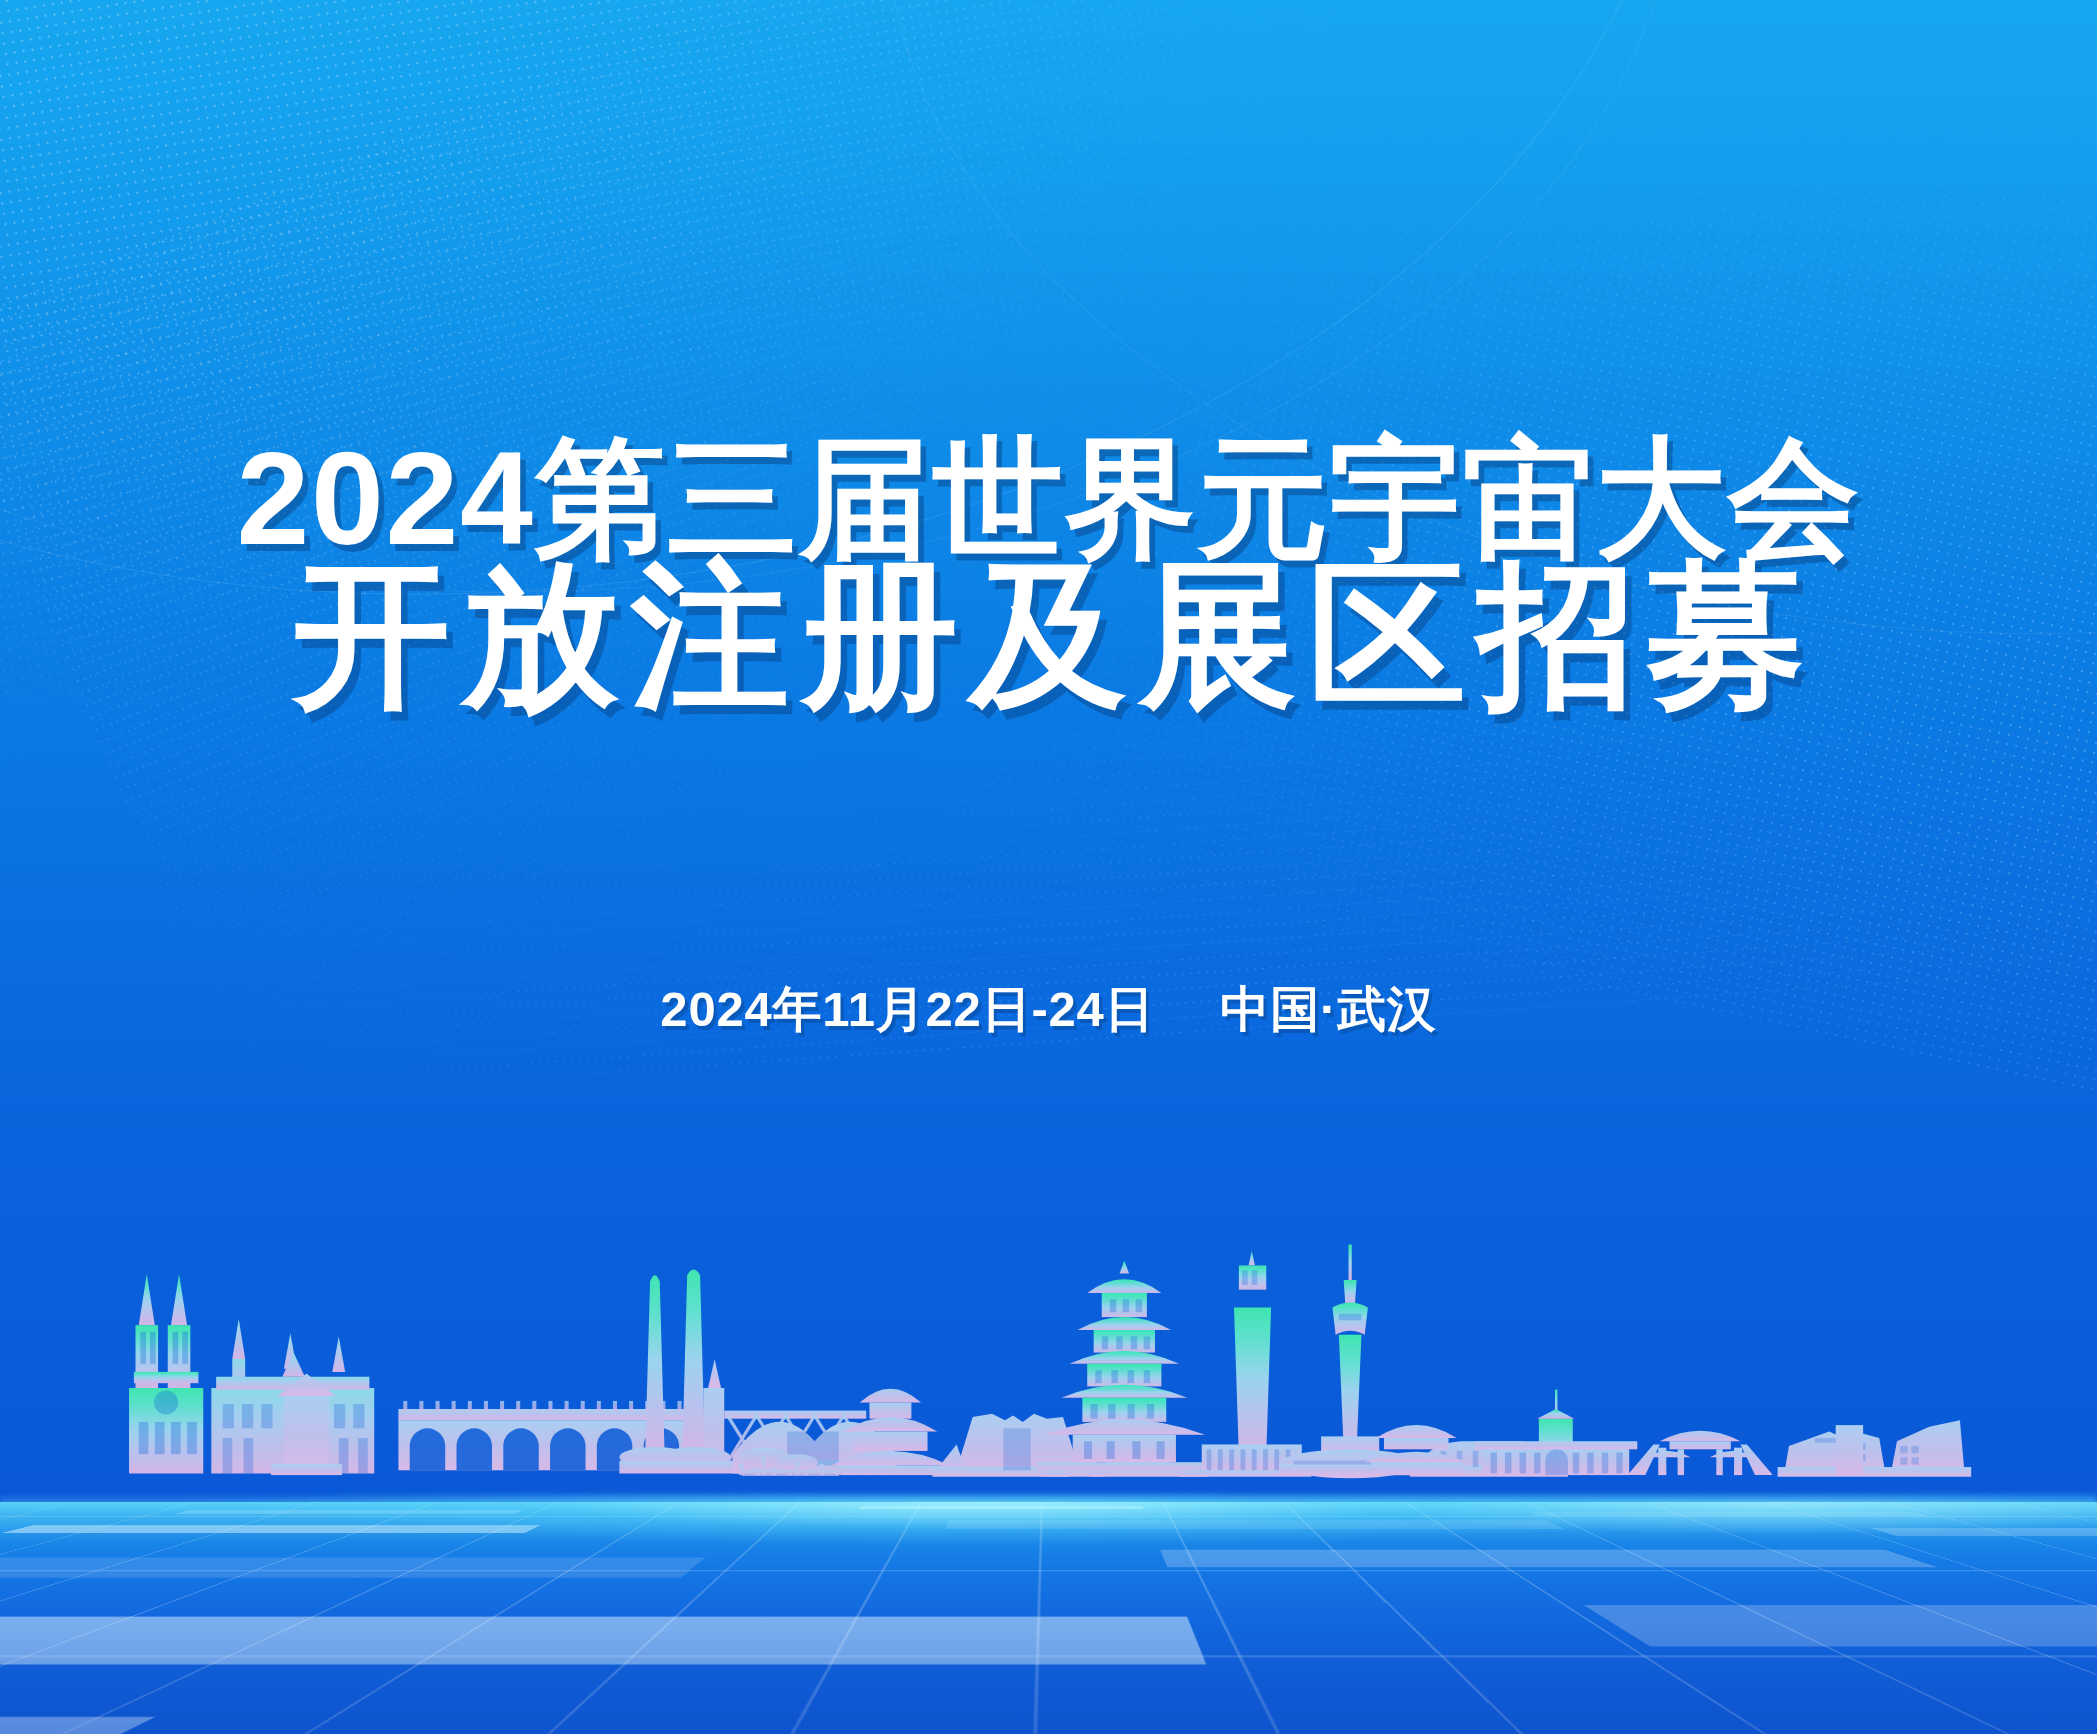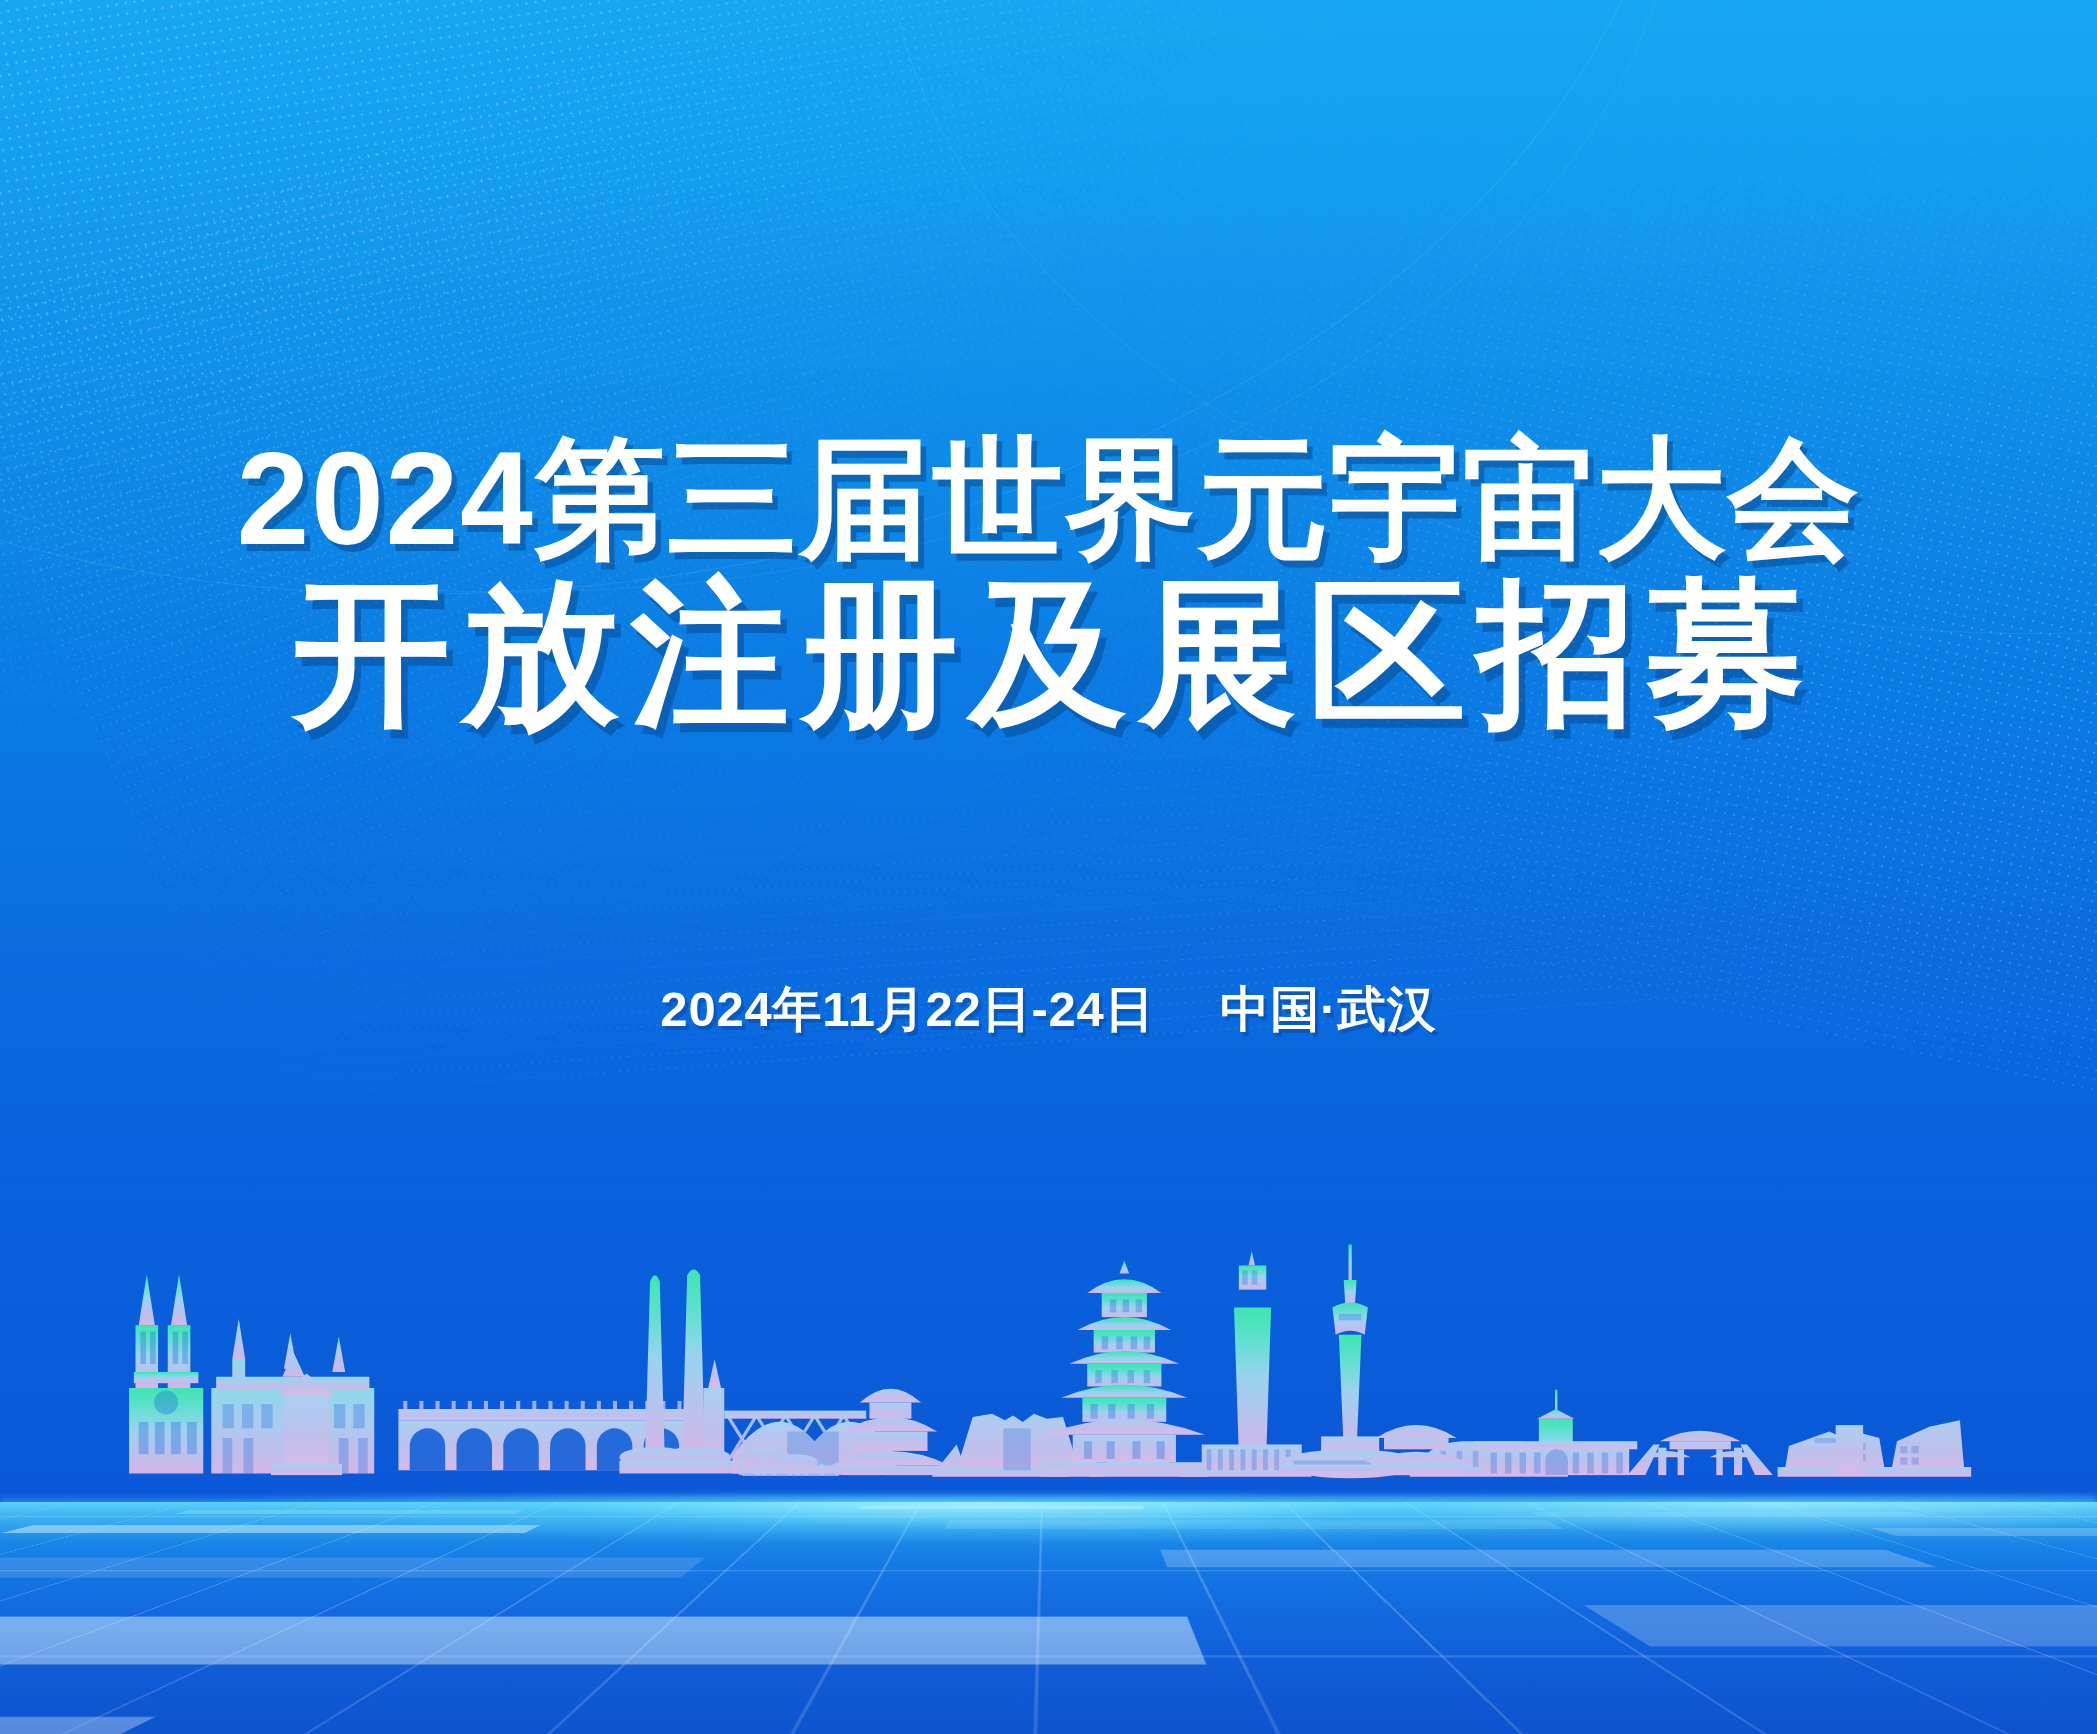--- a/index.html
+++ b/index.html
@@ -75,21 +75,21 @@
   .title-main{
     position:absolute;left:0;right:0;top:398px;
     font-size:131px;line-height:1;
     font-weight:bold;color:#ffffff;
     letter-spacing:1.6px;
     white-space:nowrap;
     text-shadow:5.6px 7.3px 0 rgba(6,58,120,.42);
     margin-top:35px;
   }
   .title-sub{
-    position:absolute;left:0;right:0;top:574px;
+    position:absolute;left:0;right:0;top:556px;
     font-size:158px;line-height:1;
     font-weight:bold;color:#ffffff;
     letter-spacing:11.3px;
     text-indent:11.3px;
     white-space:nowrap;
     text-shadow:6.5px 9px 0 rgba(6,58,120,.40);
   }
   .meta-line{
     position:absolute;left:0;right:0;top:985px;
     font-size:49px;line-height:1;

